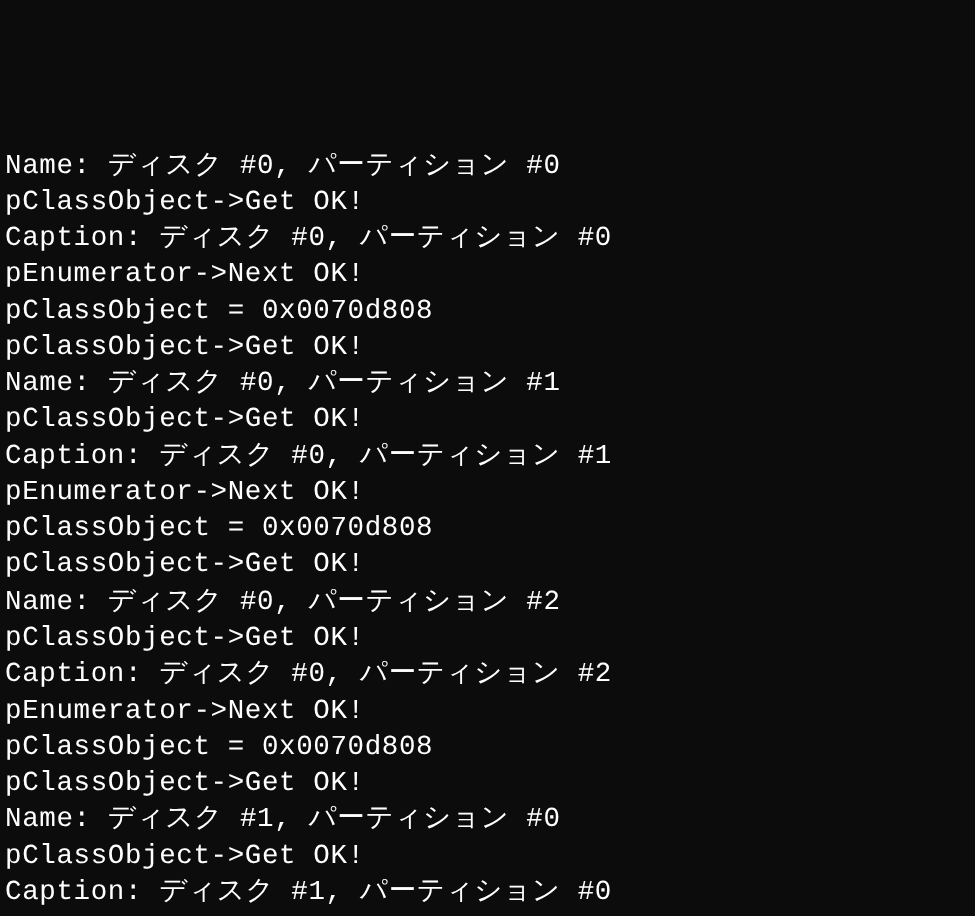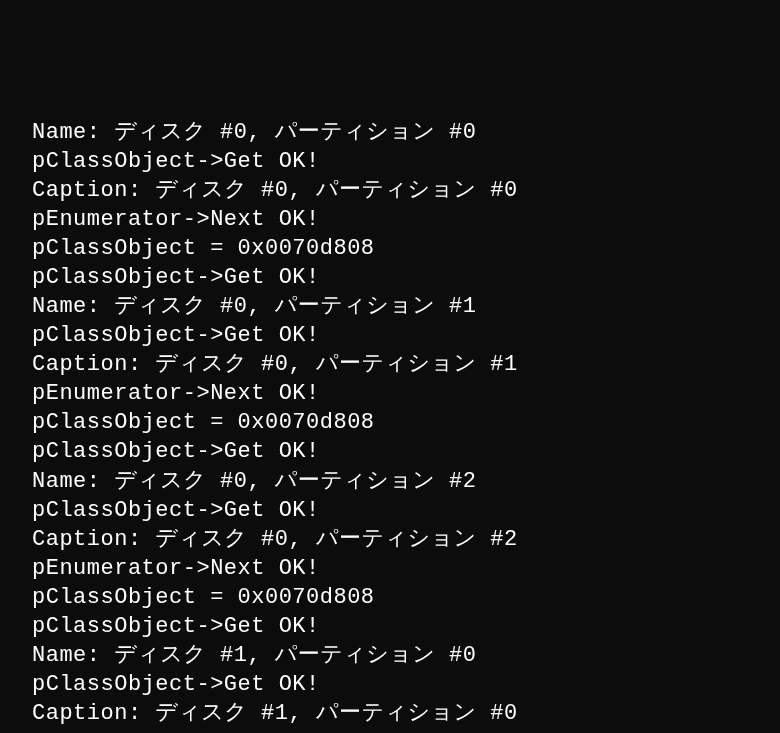--- a/index.html
+++ b/index.html
@@ -15,21 +15,20 @@
       line-height: 1.32;
       padding: 2px 4px;
       width: 780px;
       height: 733px;
       overflow: hidden;
       white-space: pre;
       letter-spacing: 0.5px;
     }
     .terminal-line {
       display: block;
-      margin-left: 28px;
     }
   </style>
 </head>
 <body>
 
 
 
 <div><span class="terminal-line">Name: ディスク #0, パーティション #0</span><span class="terminal-line">pClassObject-&gt;Get OK!</span><span class="terminal-line">Caption: ディスク #0, パーティション #0</span><span class="terminal-line">pEnumerator-&gt;Next OK!</span><span class="terminal-line">pClassObject = 0x0070d808</span><span class="terminal-line">pClassObject-&gt;Get OK!</span><span class="terminal-line">Name: ディスク #0, パーティション #1</span><span class="terminal-line">pClassObject-&gt;Get OK!</span><span class="terminal-line">Caption: ディスク #0, パーティション #1</span><span class="terminal-line">pEnumerator-&gt;Next OK!</span><span class="terminal-line">pClassObject = 0x0070d808</span><span class="terminal-line">pClassObject-&gt;Get OK!</span><span class="terminal-line">Name: ディスク #0, パーティション #2</span><span class="terminal-line">pClassObject-&gt;Get OK!</span><span class="terminal-line">Caption: ディスク #0, パーティション #2</span><span class="terminal-line">pEnumerator-&gt;Next OK!</span><span class="terminal-line">pClassObject = 0x0070d808</span><span class="terminal-line">pClassObject-&gt;Get OK!</span><span class="terminal-line">Name: ディスク #1, パーティション #0</span><span class="terminal-line">pClassObject-&gt;Get OK!</span><span class="terminal-line">Caption: ディスク #1, パーティション #0</span><span class="terminal-line">pEnumerator-&gt;Next OK!</span></div>
 
 

